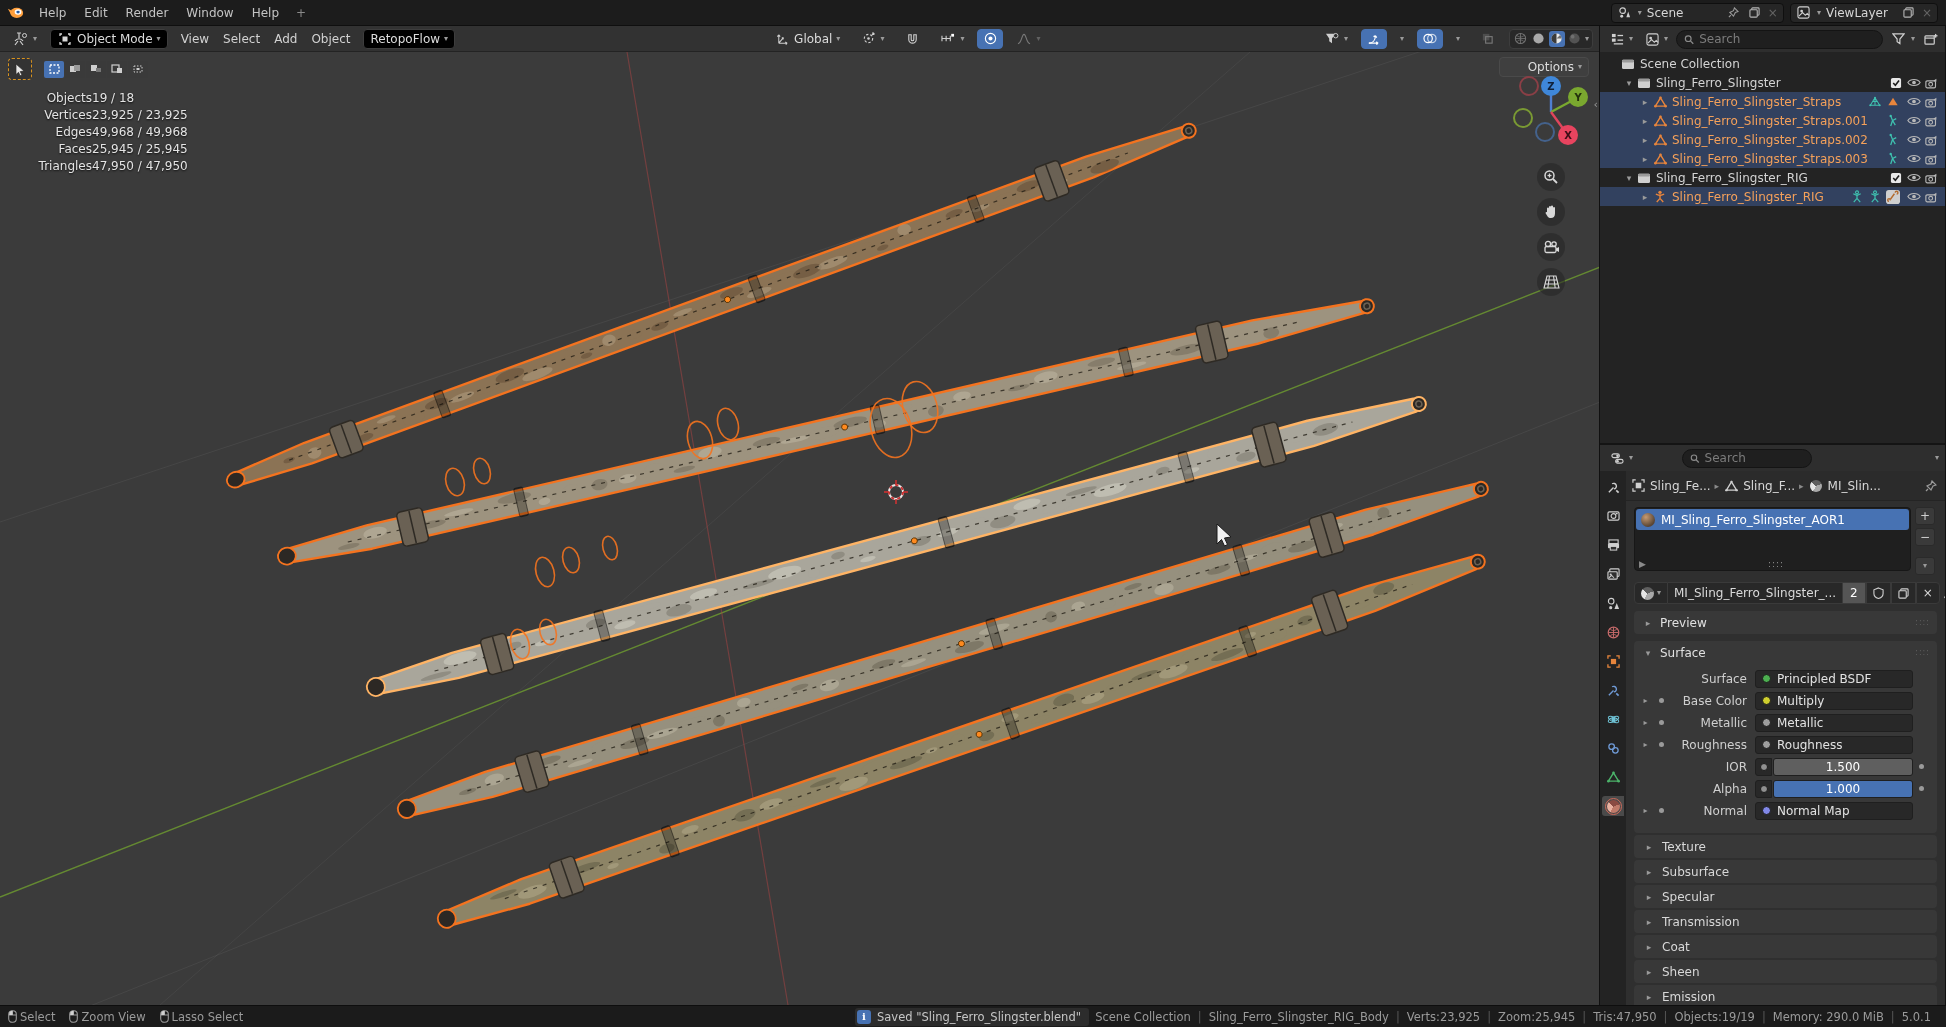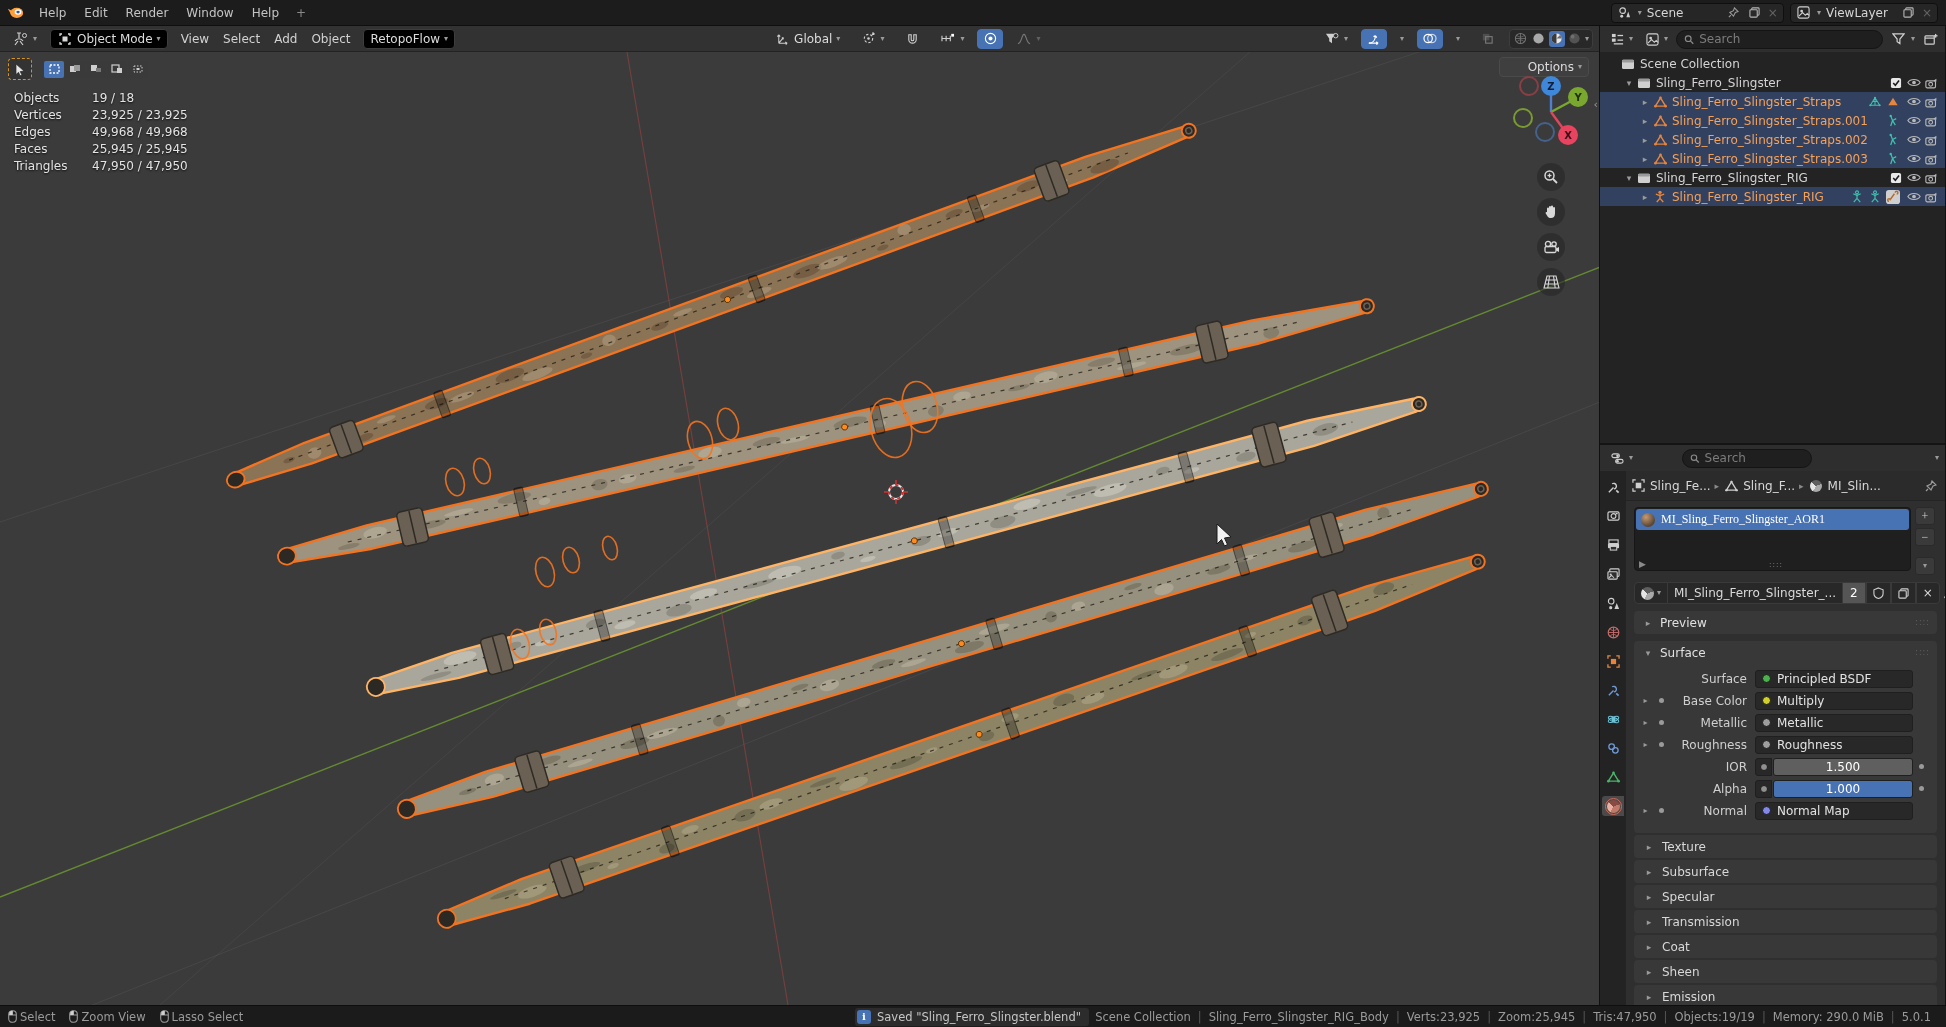--- a/index.html
+++ b/index.html
@@ -38,21 +38,21 @@
   
   .tool-row { position:absolute; left:8px; top:32px; display:flex; align-items:center; gap:12px; z-index:4; }
   .active-tool { width:24px; height:22px; border:1px dashed #d8921f; border-radius:4px; background:rgba(40,40,40,.4); display:flex; align-items:center; justify-content:center; }
   .selmode-group { display:flex; gap:1px; }
   .selmode { width:20px; height:17px; background:#3a3a3a; display:flex; align-items:center; justify-content:center; border-radius:2px; }
   .selmode.active { background:#4772b3; }
 
   
   .stats { position:absolute; left:14px; top:64px; z-index:4; color:#e4e4e4; text-shadow:0 1px 2px rgba(0,0,0,.8); font-size:12px; }
   .stats-row { display:flex; height:17px; line-height:17px; }
-  .stats-row .sl { width:78px; }
+  .stats-row .sl { width:78px;text-align:right; }
   .options-chip { position:absolute; right:10px; top:31px; z-index:4;padding-left:28px; }
 
   
   .nav-stack { position:absolute; right:8px; top:46px; width:80px; z-index:4; display:flex; flex-direction:column; align-items:center; }
   .nav-btn { width:28px; height:28px; border-radius:50%; background:rgba(36,36,36,.55); display:flex; align-items:center; justify-content:center; margin-top:7px; }
   .collapse-arrow { position:absolute; right:1px; top:72px; color:#9a9a9a; font-size:11px; z-index:5; }
 
   .scene-svg { position:absolute; left:0; top:26px; width:1600px; height:953px; z-index:1; }
 
   
@@ -75,21 +75,21 @@
   .props { flex:1; display:flex; flex-direction:column; min-height:0; background:#2f2f2f; }
   .breadcrumb { height:30px; display:flex; align-items:center; gap:4px; padding:0 8px 0 4px; background:#2b2b2b; border-bottom:1px solid #242424; }
   .bc-sep { color:#8a8a8a; font-size:9px; }
   .bc-item { display:flex; align-items:center; gap:4px; color:#d8d8d8; }
   .props-main { flex:1; display:flex; min-height:0; }
   .ptabs { width:26px; background:#232323; display:flex; flex-direction:column; align-items:center; padding-top:6px; gap:9px; }
   .ptab { width:22px; height:20px; display:flex; align-items:center; justify-content:center; border-radius:3px 0 0 3px; }
   .ptab.active { background:#4a4a4a; }
   .pcontent { flex:1; padding:6px 8px 0 8px; overflow:hidden; }
 
-  .slot-wrap { display:flex; gap:4px;font-family:Liberation Serif, serif; }
+  .slot-wrap { display:flex; gap:4px; }
   .slot-list { flex:1; background:#1f1f1f; border:1px solid #171717; border-radius:4px; height:64px; position:relative; }
   .slot-row { height:21px; margin:1px; background:#4772b3; border-radius:3px; display:flex; align-items:center; gap:6px; padding:0 5px; color:#fff; }
   .slot-foot { position:absolute; bottom:1px; left:4px; right:4px; display:flex; align-items:center; color:#8b8b8b; font-size:9px; }
   .slot-btns { width:22px; display:flex; flex-direction:column; gap:3px; }
   .sq-btn { width:20px; height:18px; background:#3a3a3a; border:1px solid #2a2a2a; border-radius:3px; color:#cfcfcf; display:flex; align-items:center; justify-content:center; font-size:12px; }
 
   .datablock-row { display:flex; align-items:center; gap:0; margin-top:7px; height:22px; }
   .db-seg { height:22px; background:#282828; border:1px solid #3a3a3a; display:flex; align-items:center; padding:0 6px; color:#dadada; }
   .db-first { border-radius:4px 0 0 4px; }
   .db-last { border-radius:0 4px 4px 0; }

